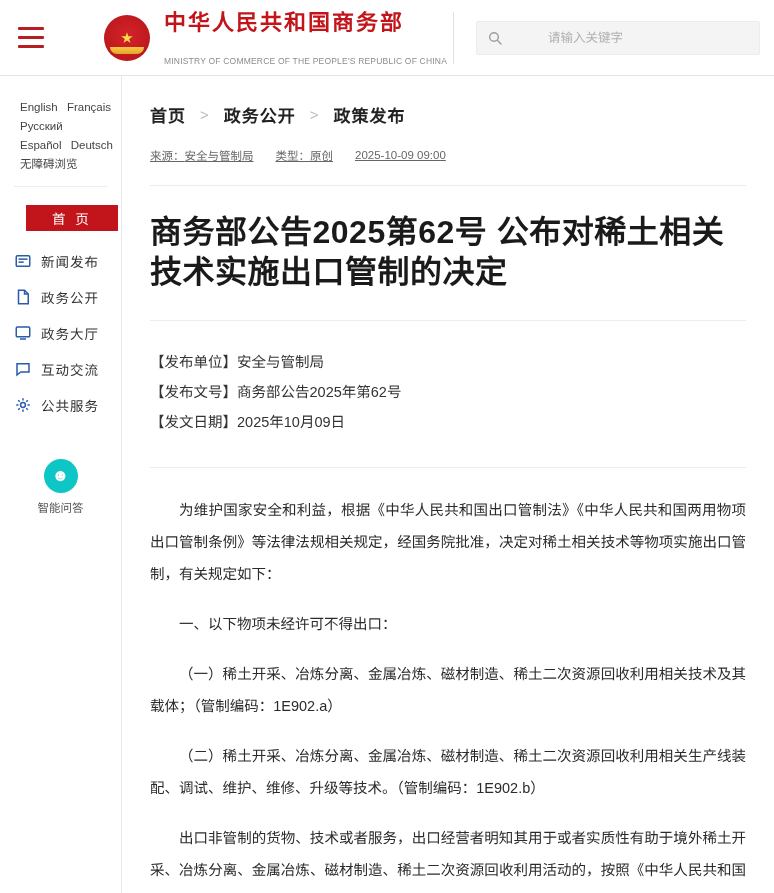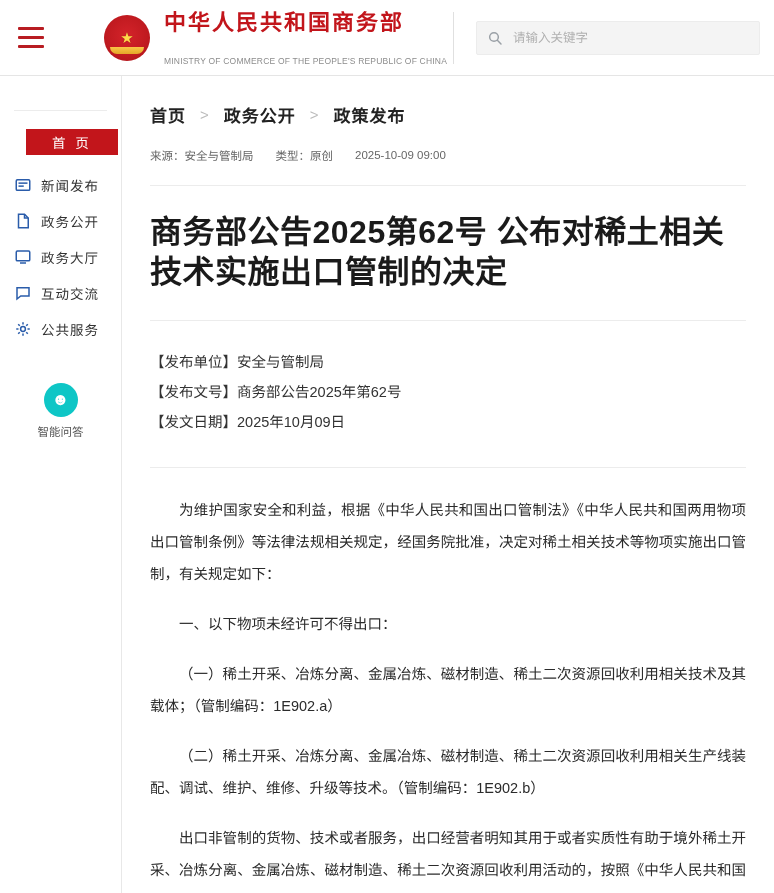--- a/index.html
+++ b/index.html
@@ -80,20 +80,21 @@
   .search-box {
     flex: 1;
     margin-left: 22px;
     height: 34px;
     background: #f4f4f4;
     border: 1px solid #ececec;
     border-radius: 2px;
     display: flex;
     align-items: center;
     padding: 0 10px;
+    gap: 35px;
   }
   .search-box .mag {
     width: 16px; height: 16px;
     flex: none;
     margin-right: 8px;
   }
   .search-input {
     border: 0; background: transparent;
     outline: none;
     font-size: 12.5px;
@@ -185,20 +186,21 @@
     font-size: 15px;
   }
   .meta {
     margin-top: 20px;
     font-size: 11.5px;
     color: #666;
     display: flex; align-items: center;
     gap: 22px;
     padding-bottom: 22px;
     border-bottom: 1px solid #ececec;
+    text-decoration: underline;
   }
   .doc-title {
     margin: 26px 0 0 0;
     font-size: 32px;
     line-height: 40px;
     font-weight: bold;
     color: #1a1a1a;
     letter-spacing: .5px;
   }
   .rule {
@@ -248,20 +250,36 @@
         <circle cx="10.5" cy="10.5" r="6.5"></circle>
         <line x1="15.5" y1="15.5" x2="21" y2="21" stroke-linecap="round"></line>
       </svg>
       <input class="search-input" type="text" placeholder="请输入关键字" style="">
     </div>
   </div>
 
   <div class="body-wrap">
 
     <div class="sidebar">
+      <div class="lang-list">
+        <div class="row">
+          <a href="#">English</a>
+          <a href="#">Français</a>
+        </div>
+        <div class="row">
+          <a href="#">Русский</a>
+        </div>
+        <div class="row">
+          <a href="#">Español</a>
+          <a href="#">Deutsch</a>
+        </div>
+        <div class="row">
+          <a href="#">无障碍浏览</a>
+        </div>
+      </div>
       <div class="lang-sep"></div>
 
       <div class="nav">
         <div class="nav-home">首 页</div>
 
 
         <div class="nav-item">
           <svg class="ic" viewBox="0 0 24 24" fill="none" stroke="currentColor" stroke-width="2">
             <rect x="3" y="5" width="18" height="14" rx="1.5"></rect>
             <line x1="6" y1="9.5" x2="18" y2="9.5"></line>

